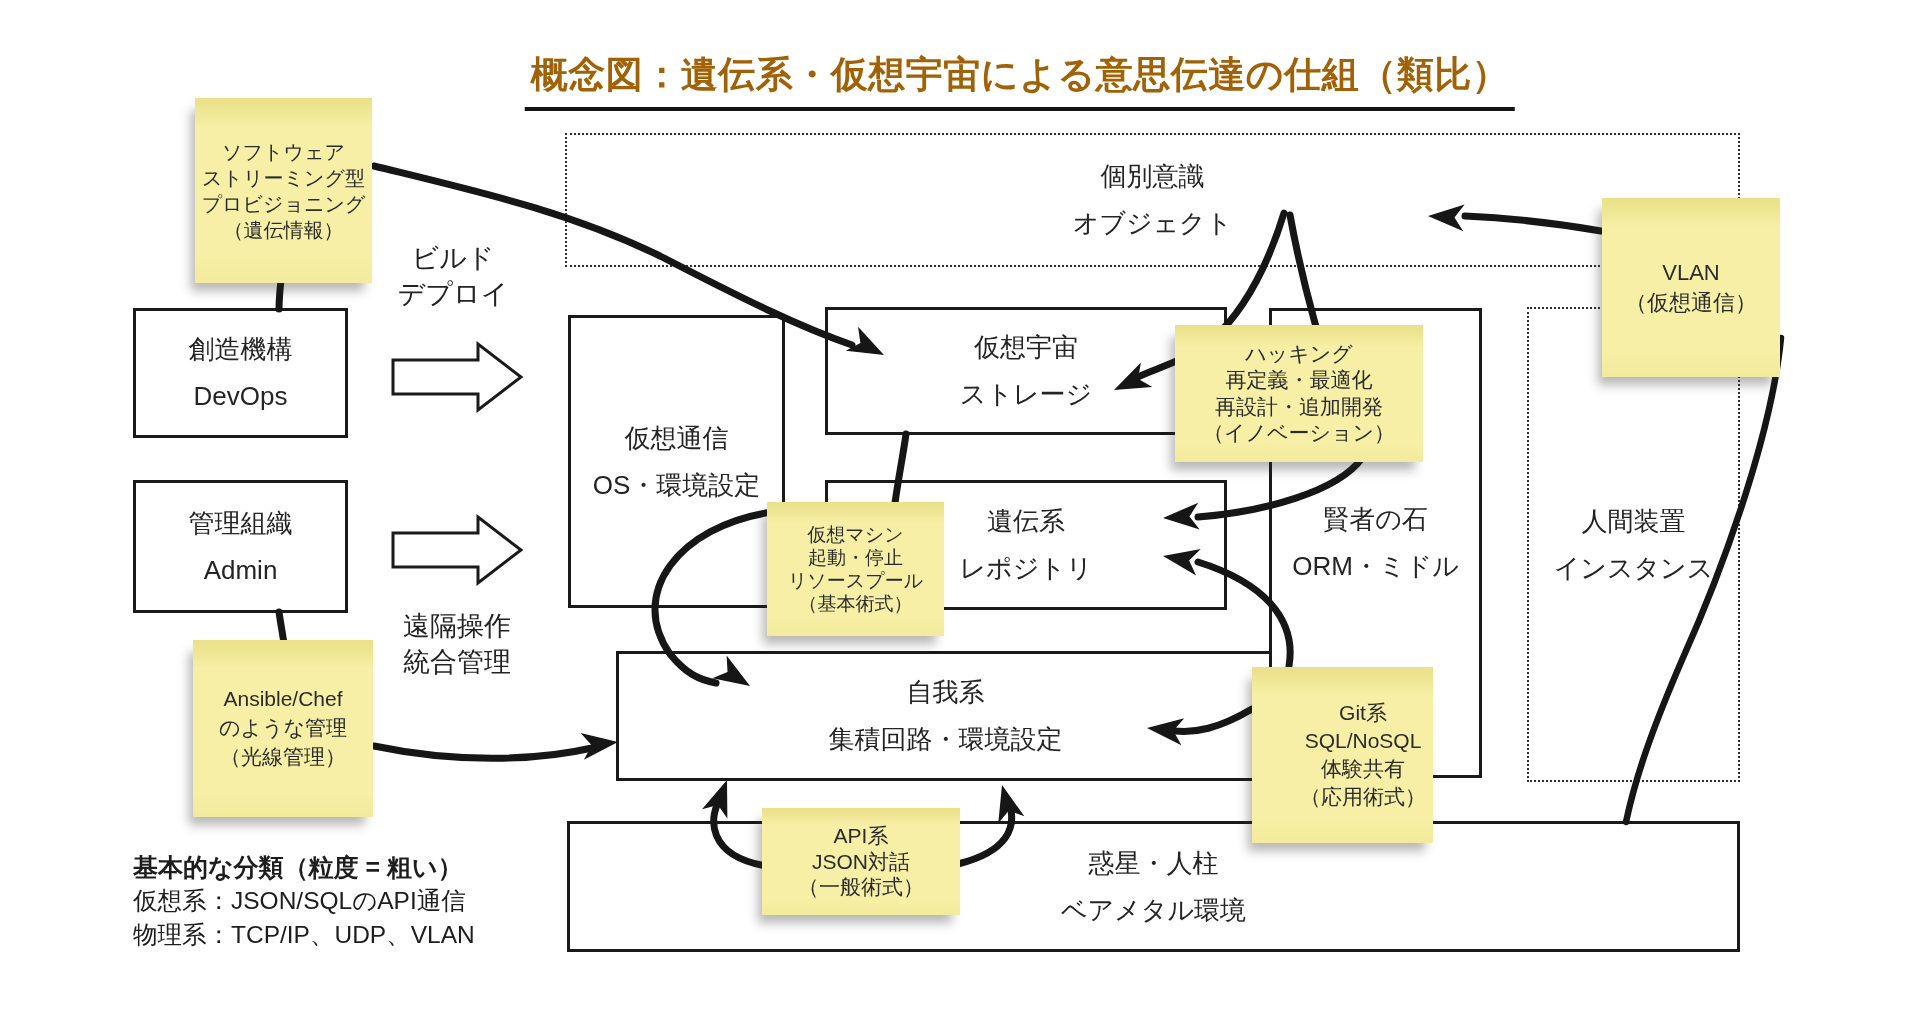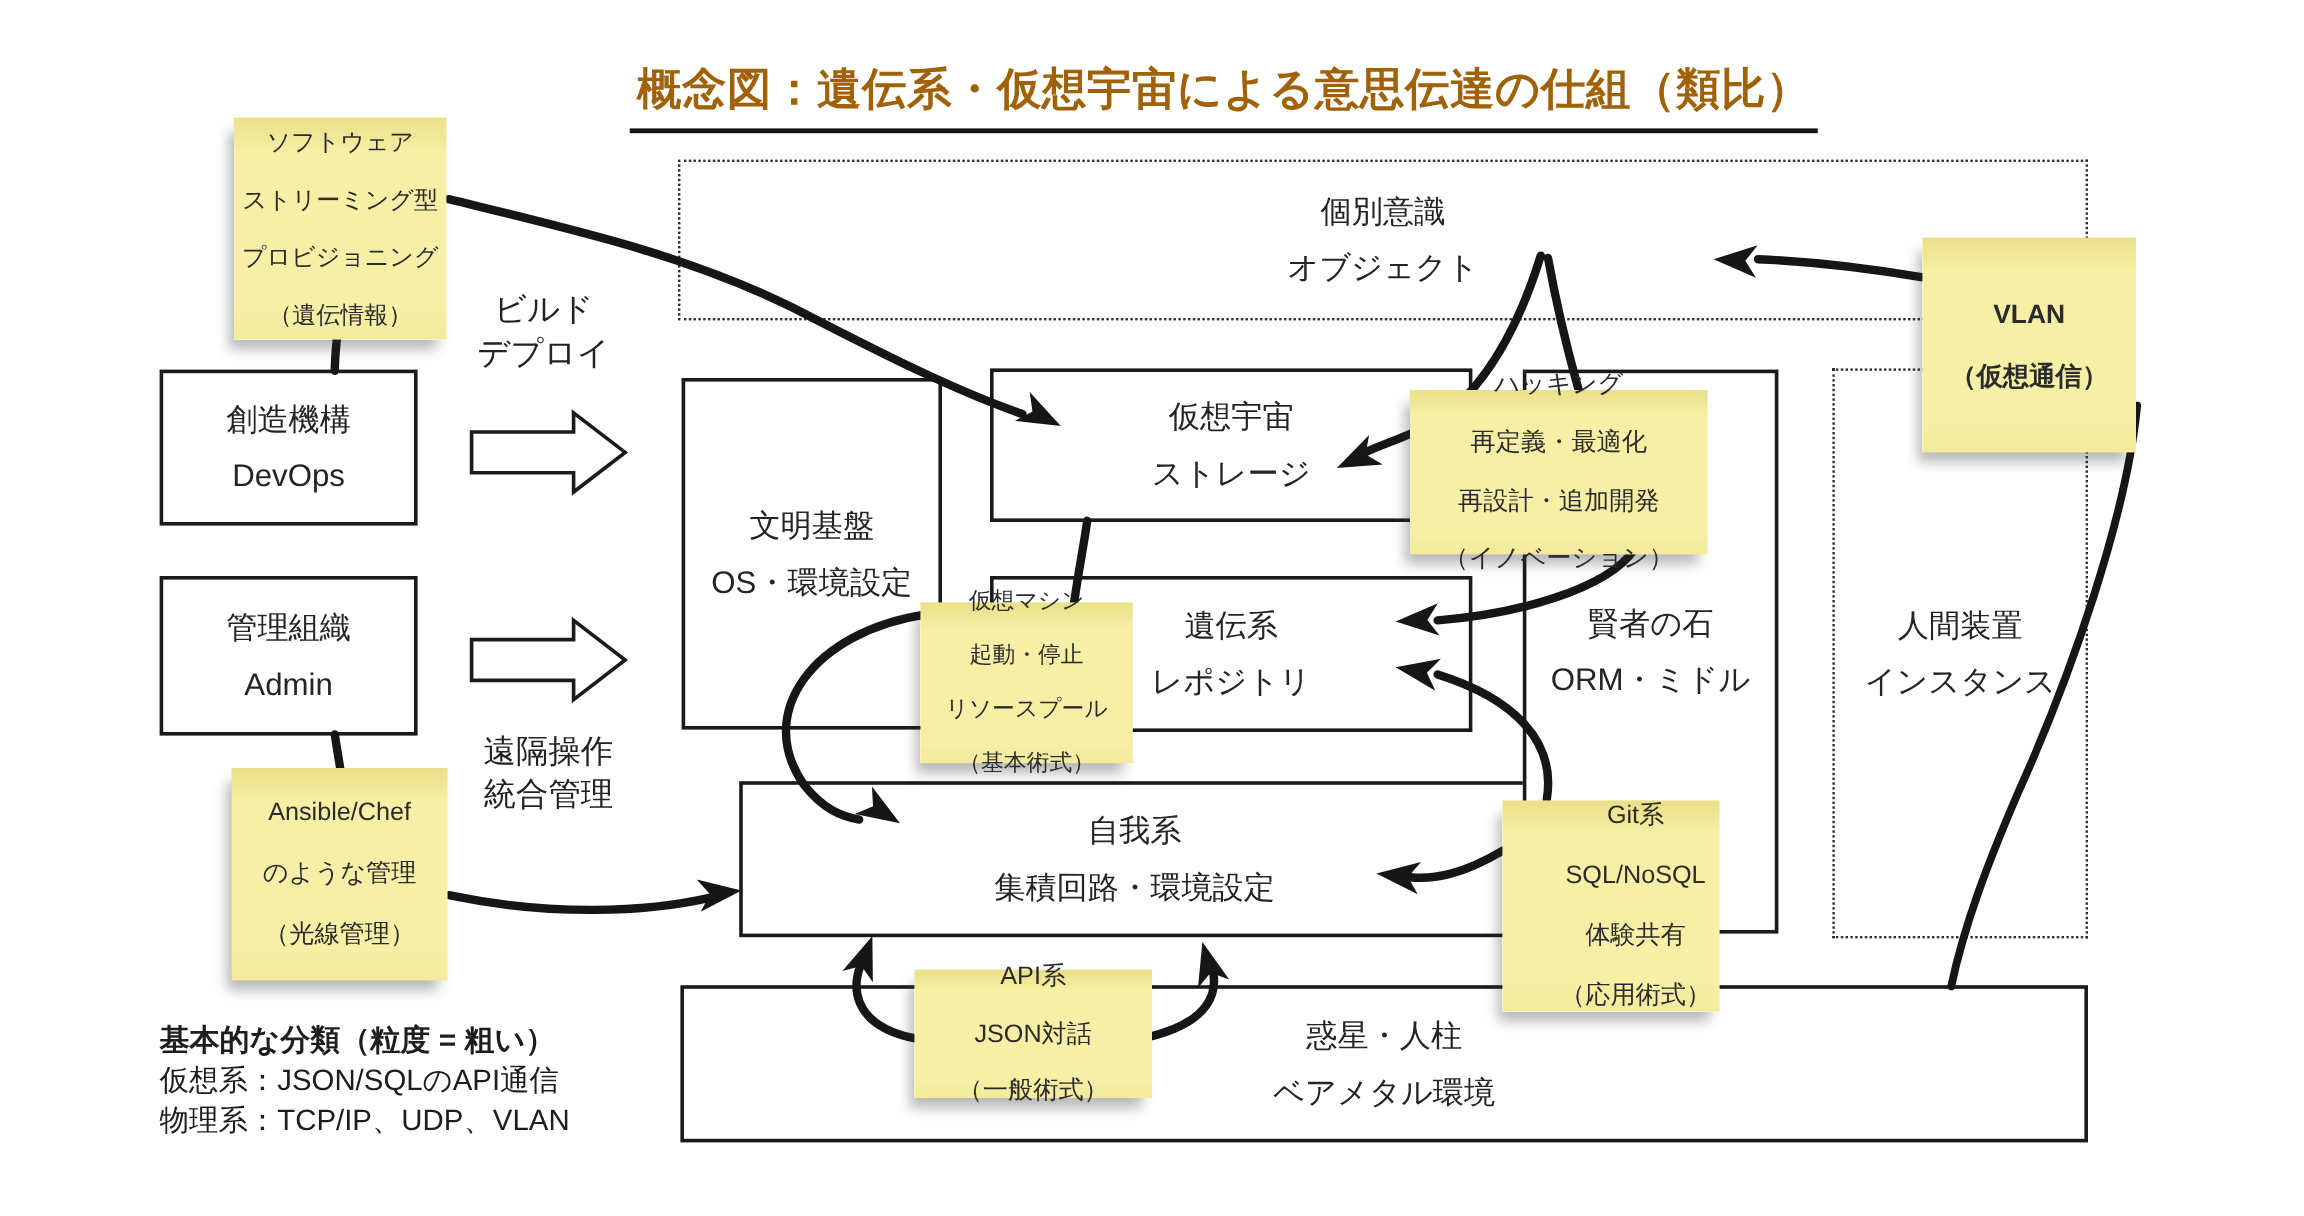--- a/index.html
+++ b/index.html
@@ -29,29 +29,29 @@
   #box-ego          {left:568px;top:651px;width:659px;height:130px;margin-left:48px;}
   #box-sage         {left:1269px;top:308px;width:213px;height:470px;}
   #box-planet       {left:567px;top:821px;width:1173px;height:131px;}
   #box-consciousness{left:565px;top:133px;width:1175px;height:134px;}
   #box-human        {left:1527px;top:307px;width:213px;height:475px;}
   
   .sticky{
     background:linear-gradient(180deg,#eae088 0%,#efe694 7%,#f6efa5 16%,#f6efa5 86%,#f2ea9c 100%);
     box-shadow:-6px 10px 10px -2px rgba(50,50,50,.35);
     display:flex;flex-direction:column;align-items:center;justify-content:center;
-    text-align:center;font-size:21px;line-height:1.3;color:#2b2b2b;box-sizing:border-box;gap:22px;
+    text-align:center;font-size:21px;line-height:1.3;color:#2b2b2b;box-sizing:border-box;
   }
   #sticky-streaming{left:195px;top:98px;width:177px;height:185px;font-size:20px;}
   #sticky-ansible  {left:193px;top:640px;width:180px;height:177px;line-height:1.38;}
   #sticky-vm       {left:767px;top:502px;width:177px;height:134px;font-size:19px;line-height:1.22;}
   #sticky-hacking  {left:1175px;top:325px;width:248px;height:137px;line-height:1.24;}
   #sticky-git      {left:1252px;top:667px;width:181px;height:176px;line-height:1.33;padding-left:41px;}
   #sticky-api      {left:762px;top:808px;width:198px;height:107px;line-height:1.22;}
-  #sticky-vlan     {left:1602px;top:198px;width:178px;height:179px;font-size:22px;line-height:1.35;font-weight:bold;}
+  #sticky-vlan     {left:1602px;top:198px;width:178px;height:179px;font-size:22px;line-height:1.35;}
   
   .flabel{
     transform:translateX(-50%);text-align:center;font-size:27px;line-height:1.35;color:#222;white-space:nowrap;
   }
   #label-build {left:453px;top:240px;}
   #label-remote{left:457px;top:608px;}
   
   #notes{left:133px;top:850px;font-size:24.5px;line-height:1.37;color:#1d1d1d;white-space:nowrap;}
   #notes .nh{font-weight:bold;font-size:25px;}
   
@@ -75,21 +75,21 @@
 
   <div id="box-devops" class="abs box">
     <div>創造機構</div>
     <div>DevOps</div>
   </div>
   <div id="box-admin" class="abs box">
     <div>管理組織</div>
     <div>Admin</div>
   </div>
   <div id="box-civilization" class="abs box">
-    <div>文明基盤</div>
+    <div>仮想通信</div>
     <div>OS・環境設定</div>
   </div>
   <div id="box-universe" class="abs box">
     <div>仮想宇宙</div>
     <div>ストレージ</div>
   </div>
   <div id="box-genetic" class="abs box">
     <div>遺伝系</div>
     <div>レポジトリ</div>
   </div>

